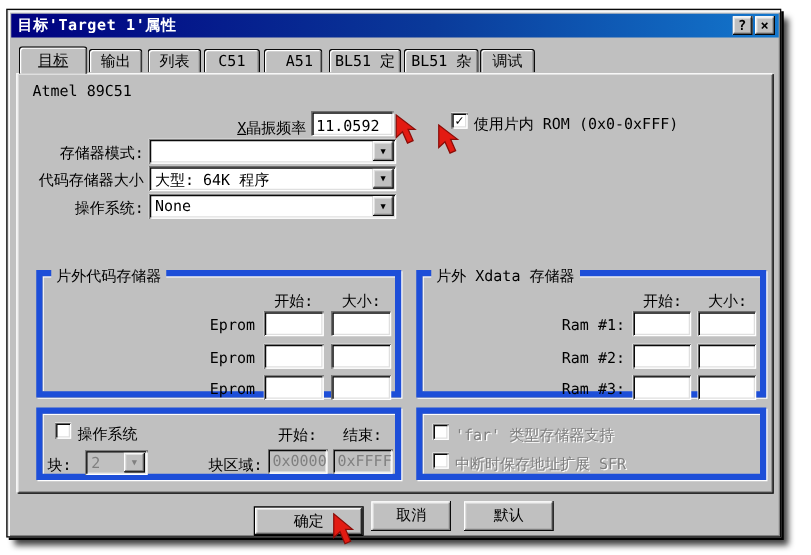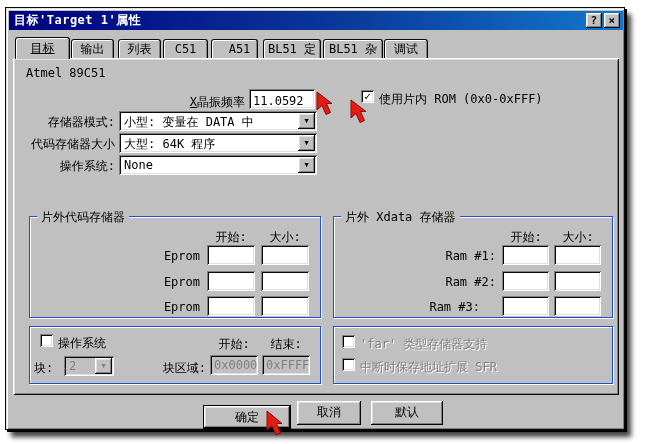--- a/index.html
+++ b/index.html
@@ -56,21 +56,21 @@
   .checkbox { position:absolute; width:13px; height:13px; background:#fff;
     box-shadow: inset 1px 1px 0 #808080, inset -1px -1px 0 #ffffff,
                 inset 2px 2px 0 #0a0a0a, inset -2px -2px 0 #dfdfdf;
     font-size:11px; line-height:13px; text-align:center; font-weight:bold; color:#000; }
   .label { position:absolute; white-space:nowrap; }
   .label.right { text-align:right; }
   .label.center { text-align:center; }
   .label.disabled { color:#808080; text-shadow:1px 1px 0 #fff; }
   .accel::first-letter { text-decoration:underline; }
 
-  .groupbox { position:absolute; border:1px solid #1d4ed8;
+  .groupbox { position:absolute; border:5px solid #1d4ed8;
     box-shadow: 1px 1px 0 #ffffff, inset 1px 1px 0 #ffffff; }
   .groupbox > .legend { position:absolute; top:-8px; left:7px; background:#c0c0c0;
     padding:0 4px; white-space:nowrap; }
 
   .arrow-annot { position:absolute; z-index:100; }
 </style>
 </head>
 <body>
 
 <div class="dialog">
@@ -97,21 +97,20 @@
     <div class="label right accel" style="left:104px;top:36px;width:128px;">X晶振频率</div>
     <input class="field sunken" style="left: 236px; top: 31px; width: 66px;" value="11.0592">
 
     <div class="checkbox" style="left:348px;top:32px;">
       <span>✓</span>
     </div>
     <div class="label" style="left:366px;top:33px;">使用片内 ROM (0x0-0xFFF)</div>
 
     <div class="label right" style="left:2px;top:56px;width:100px;">存储器模式:</div>
     <div class="combo sunken" style="left:106px;top:53px;width:198px;">
-      <span class="val">小型: 变量在 DATA 中</span>
       <span class="drop">▼</span>
     </div>
 
     <div class="label right" style="left:2px;top:78px;width:100px;">代码存储器大小</div>
     <div class="combo sunken" style="left:106px;top:75px;width:198px;">
       <span class="val">大型: 64K 程序</span>
       <span class="drop">▼</span>
     </div>
 
     <div class="label right" style="left:2px;top:100px;width:100px;">操作系统:</div>
@@ -144,21 +143,21 @@
       <div class="label center" style="left:217px;top:12px;width:54px;">大小:</div>
 
       <div class="label right" style="left:96px;top:32px;width:66px;">Ram #1:</div>
       <input class="field sunken" style="left: 168px; top: 28px; width: 47px;">
       <input class="field sunken" style="left: 220px; top: 28px; width: 47px;">
 
       <div class="label right" style="left:96px;top:58px;width:66px;">Ram #2:</div>
       <input class="field sunken" style="left: 168px; top: 54px; width: 47px;">
       <input class="field sunken" style="left: 220px; top: 54px; width: 47px;">
 
-      <div class="label right" style="left:80px;top:83px;width:66px;">Ram #3:</div>
+      <div class="label right" style="left:96px;top:83px;width:66px;">Ram #3:</div>
       <input class="field sunken" style="left: 168px; top: 79px; width: 47px;">
       <input class="field sunken" style="left: 220px; top: 79px; width: 47px;">
     </div>
 
     <div class="groupbox" style="left:16px;top:268px;width:292px;height:58px;">
       <div class="checkbox" style="left:10px;top:7px;"></div>
       <div class="label" style="left:28px;top:8px;">操作系统</div>
 
       <div class="label" style="left:4px;top:33px;">块:</div>
       <div class="combo disabled sunken" style="left:34px;top:29px;width:50px;">

